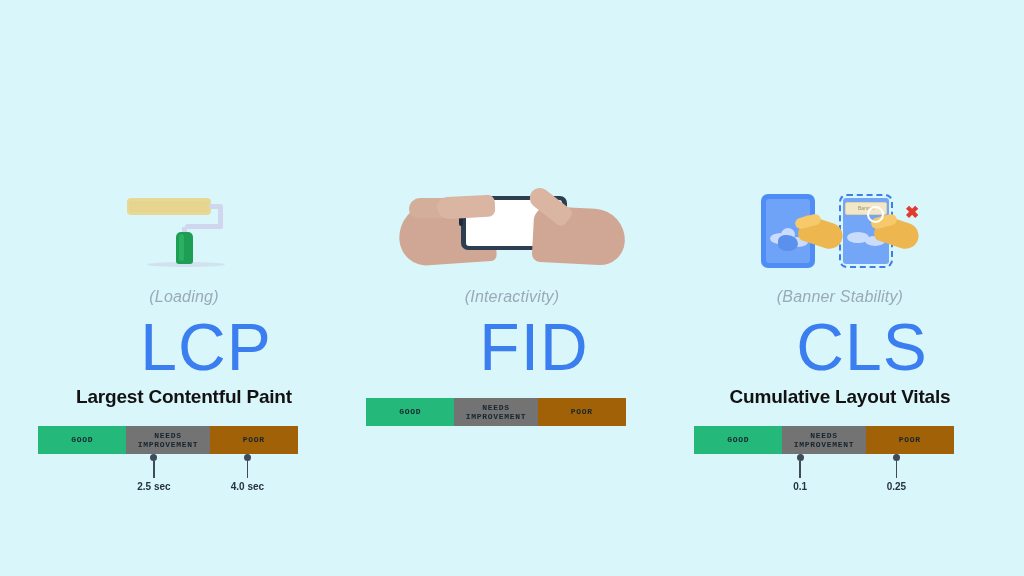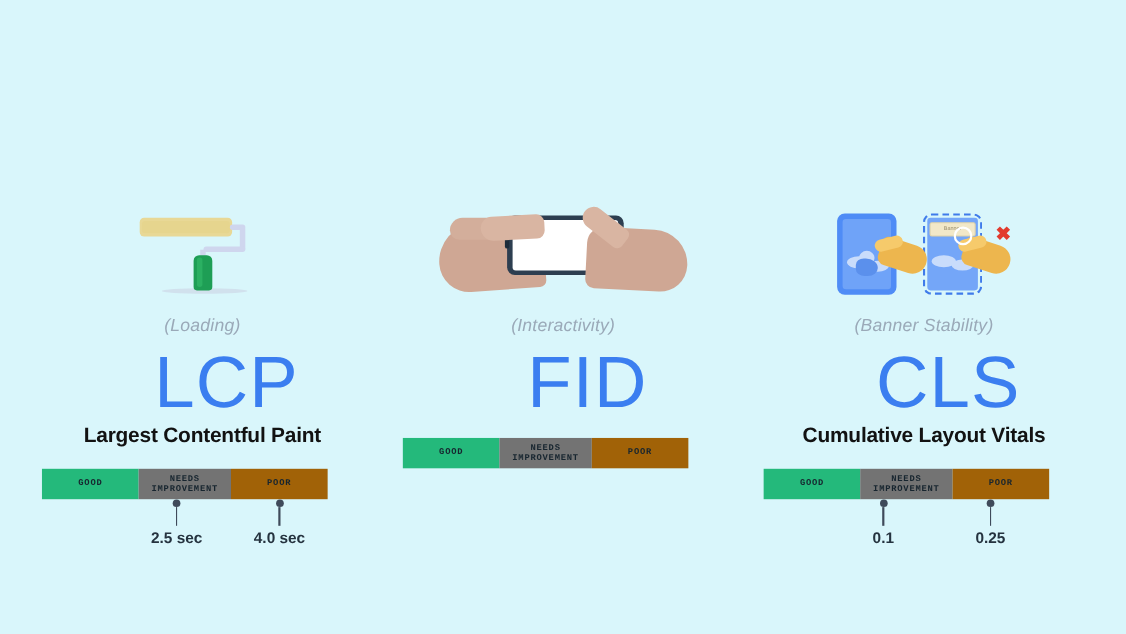--- a/index.html
+++ b/index.html
@@ -254,21 +254,21 @@
   .pin { position:absolute; top:0; }
   .pin-dot {
     width:7px; height:7px; border-radius:50%;
     background:#3f4a5a; margin:0 auto;
   }
   .pin-line {
     width:1.5px; height:17px; background:#3f4a5a; margin:0 auto;
   }
   .pin-label {
     margin-top:3px;
-    font-size:14px; font-weight:bold; color:#25333f;
+    font-size:10px; font-weight:bold; color:#25333f;
     white-space:nowrap; transform:translateX(-50%);
     position:relative; left:50%;
   }
 </style>
 </head>
 <body>
 
 <div class="slide">
 
 

